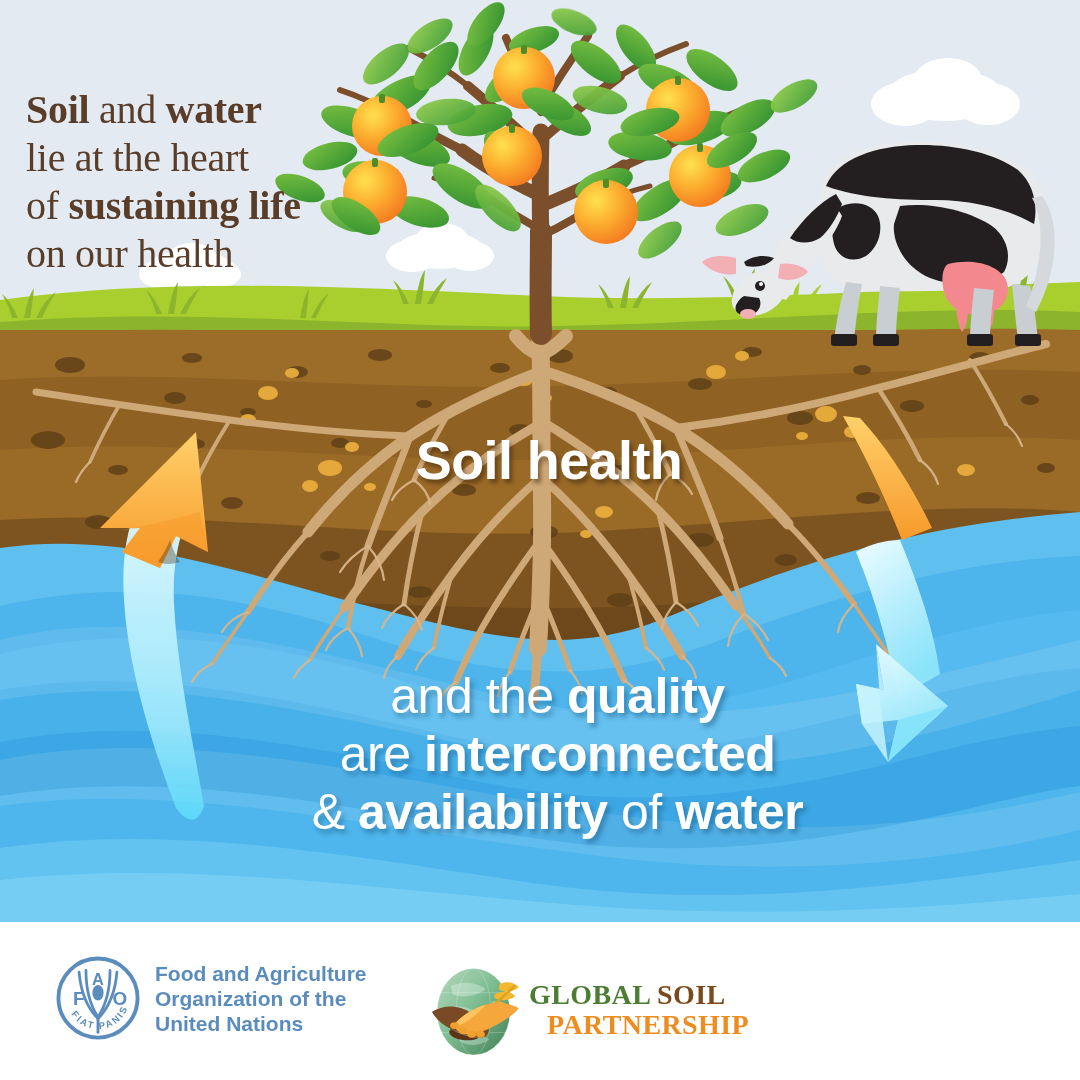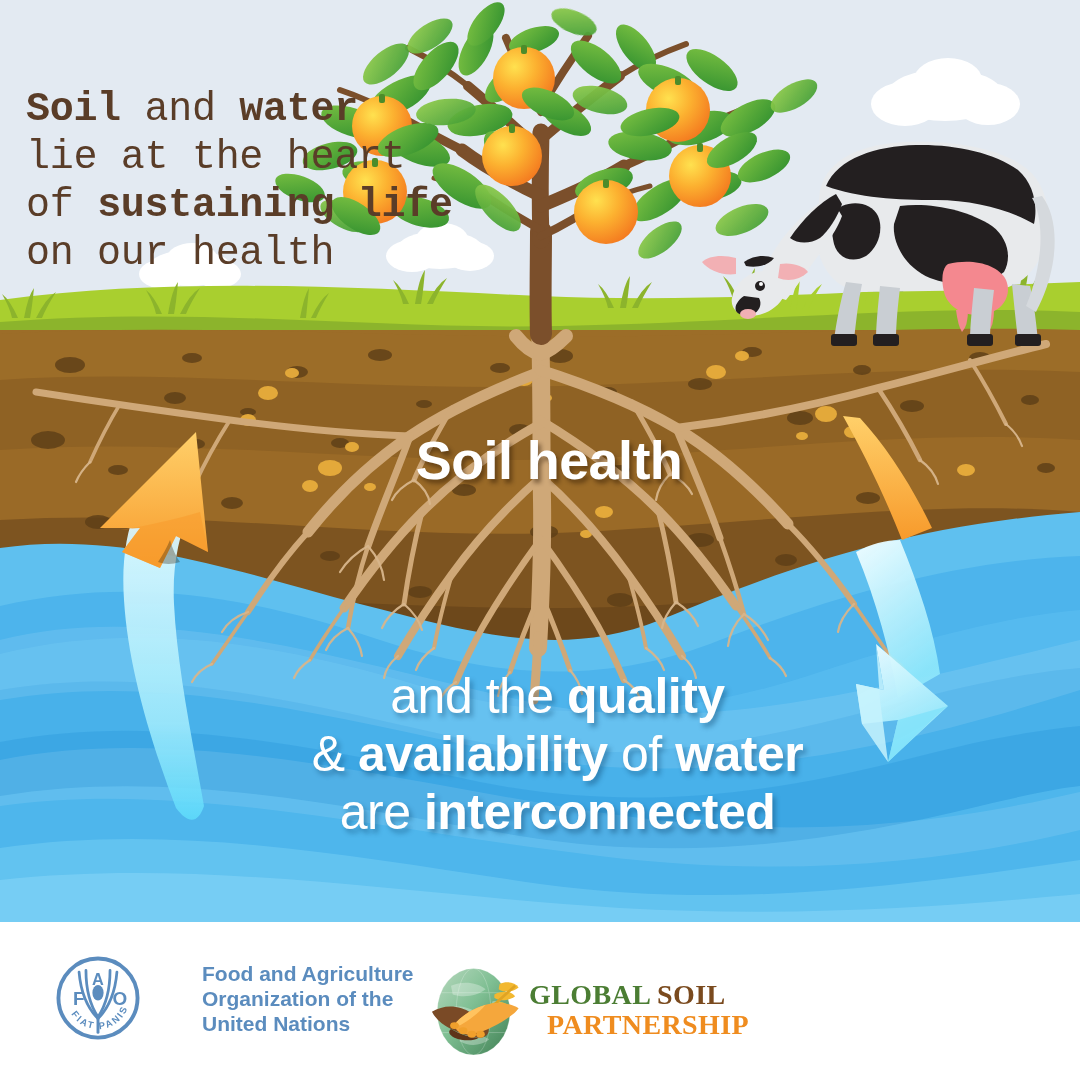--- a/index.html
+++ b/index.html
@@ -5,21 +5,21 @@
   html,body{margin:0;padding:0;background:#fff;}
   body{width:1080px;height:1080px;overflow:hidden;font-family:"Liberation Sans",sans-serif;}
   #stage{position:relative;width:1080px;height:1080px;overflow:hidden;background:#ffffff;}
   #scene{position:absolute;left:0;top:0;width:1080px;height:922px;overflow:hidden;background:#e3eaf2;}
   #scene svg.layer{position:absolute;left:0;top:0;width:1080px;height:922px;}
 
   
   #headline{
     position:absolute;left:26px;top:86px;width:400px;
     color:#5a3d28;font-size:40px;line-height:48px;letter-spacing:-0.3px;
-    font-family:Liberation Mono, monospace;
+    font-family:Liberation Serif, serif;
   }
   #headline .b{font-weight:bold;}
   #headline .ln{display:block;white-space:nowrap;}
 
   
   #soil-health{
     position:absolute;left:9px;top:429px;width:1080px;text-align:center;
     color:#ffffff;font-size:54px;font-weight:bold;letter-spacing:-0.6px;
     text-shadow:3px 4px 4px rgba(40,20,0,.45);
   }
@@ -30,21 +30,21 @@
     color:#ffffff;font-size:50px;line-height:58px;letter-spacing:-0.5px;
     text-shadow:3px 4px 5px rgba(10,60,100,.40);
   }
   #water-caption .b{font-weight:bold;}
   #water-caption .ln{display:block;white-space:nowrap;margin-left:35px;}
 
   
   #footer{position:absolute;left:0;top:922px;width:1080px;height:158px;background:#ffffff;}
   #fao-logo{position:absolute;left:55px;top:33px;display:flex;align-items:center;gap:14px;}
   #fao-text{color:#5b8cbe;font-size:21px;line-height:25px;font-weight:bold;}
-  #fao-text .ln{display:block;white-space:nowrap;margin-left:47px;}
+  #fao-text .ln{display:block;white-space:nowrap;}
   #gsp-logo{position:absolute;left:425px;top:36px;display:flex;align-items:center;}
   #gsp-words{font-family:"Liberation Serif",serif;font-weight:bold;line-height:30px;letter-spacing:0.4px;}
   #gsp-words .r1{font-size:28px;}
   #gsp-words .r2{font-size:28px;margin-left:18px;}
   .gsp-green{color:#4b7d33;}
   .gsp-brown{color:#7a4a1e;}
   .gsp-orange{color:#ef8c1f;}
 </style>
 </head>
 <body>
@@ -497,22 +497,22 @@
 
     <div id="headline">
         <span class="ln"><span class="b">Soil</span><span> and </span><span class="b">water</span></span>
         <span class="ln"><span>lie at the heart</span></span>
         <span class="ln"><span>of </span><span class="b">sustaining life</span></span>
         <span class="ln"><span>on our health</span></span>
       </div>
     <div id="soil-health">Soil health</div>
     <div id="water-caption">
         <span class="ln"><span>and the </span><span class="b">quality</span></span>
+        <span class="ln"><span>are </span><span class="b">interconnected</span></span>
         <span class="ln"><span>&amp; </span><span class="b">availability</span><span> of </span><span class="b">water</span></span>
-        <span class="ln"><span>are </span><span class="b">interconnected</span></span>
       </div>
 
   </div>
 
   <div id="footer">
 
     <div id="fao-logo">
       <svg width="86" height="86" viewBox="0 0 100 100">
         <circle cx="50" cy="50" r="46" fill="none" stroke="#5b8cbe" stroke-width="4.5"></circle>
 

